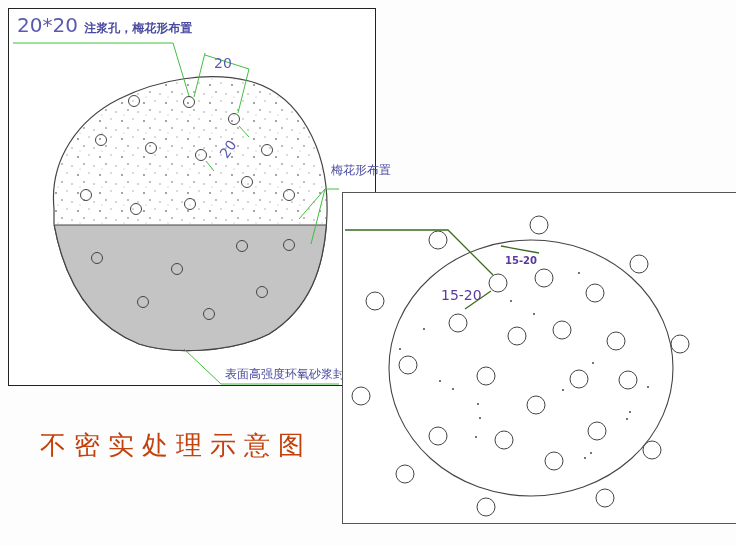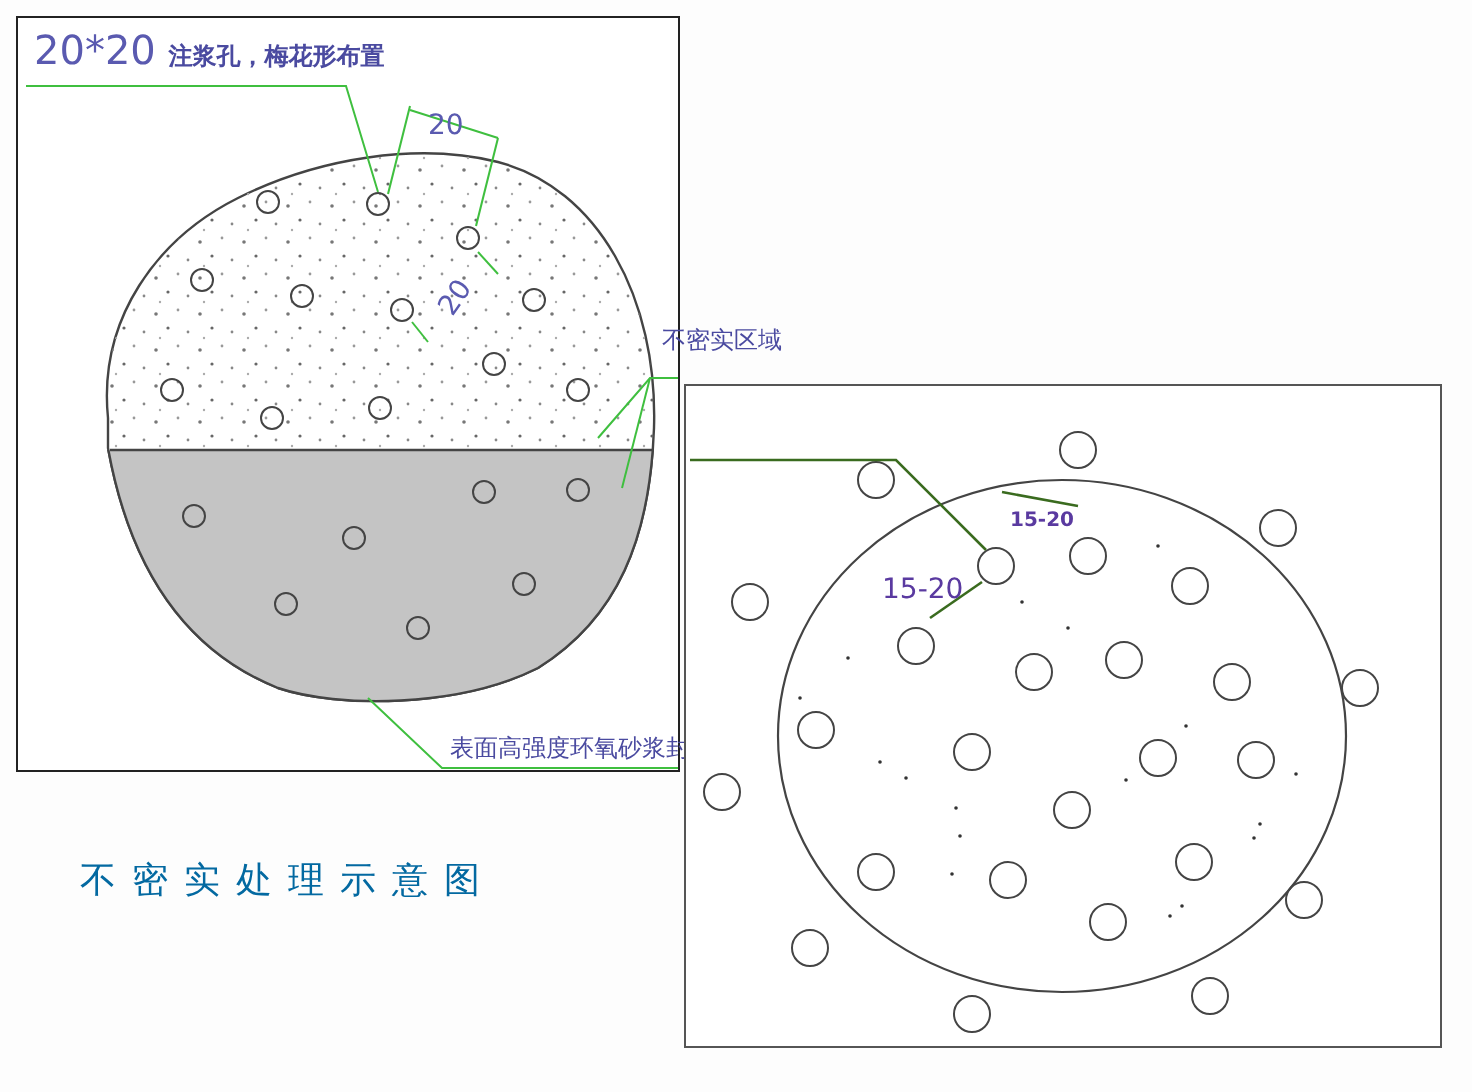--- a/index.html
+++ b/index.html
@@ -1,28 +1,28 @@
 <!DOCTYPE html>
 <html><head>
 <meta charset="utf-8">
 <style>
   html, body { margin:0; padding:0; background:#fdfdfd; }
   body { width:736px; height:546px; position:relative; overflow:hidden; font-family:"DejaVu Sans", sans-serif; }
-  .panel { position:absolute; background:#fff; }
+  .panel { position:absolute; background:#fff;padding-left:36px; }
   #left-panel { left:8px; top:8px; width:330px; height:376px; border:1.5px solid #222; }
   #right-panel { left:342px; top:192px; width:377px; height:330px; border:1.5px solid #555; }
   svg { position:absolute; left:0; top:0; }
   .lbl { position:absolute; white-space:nowrap; }
   #title-left { left:8px; top:4px; color:#5a5ab0; font-size:20px; }
   #title-left .cn { font-size:12px; font-weight:bold; color:#4a4aa0; }
   #label-zone { left:322px; top:153px; color:#4a4aa0; font-size:12px; }
   #label-seal { left:216px; top:357px; color:#4a4aa0; font-size:12px; }
   #right-title { left:3px; top:2px; color:#3a2f9a; font-size:11px; font-weight:bold; line-height:14px; }
   .dim { color:#5a5ab0; font-size:14px; }
-  #caption { position:absolute; left:40px; top:428px; font-size:18px; letter-spacing:8px; color:#0369a1; font-family:"DejaVu Sans", sans-serif; }
+  #caption { position:absolute; left:40px; top:428px; font-size:26px; letter-spacing:8px; color:#c2410c; font-family:"DejaVu Sans", sans-serif; }
 </style>
 </head>
 <body>
 
 <div id="left-panel" class="panel">
   <svg width="330" height="376">
     <defs>
       <clipPath id="topclip">
           <rect x="0" y="0" width="330" height="216"></rect>
         </clipPath>
@@ -83,21 +83,21 @@
       <line x1="316" y1="180" x2="302" y2="235"></line>
       <polyline points="330,375 212,375 175,340"></polyline>
     </g>
   </svg>
   <div id="title-left" class="lbl">
     <span>20*20</span>
     <span class="cn">注浆孔，梅花形布置</span>
   </div>
   <div class="lbl dim" style="left:205px;top:46px;">20</div>
   <div class="lbl dim" style="left:210px;top:132px;transform:rotate(-55deg);">20</div>
-  <div id="label-zone" class="lbl">不密实区域</div>
+  <div id="label-zone" class="lbl">梅花形布置</div>
   <div id="label-seal" class="lbl">表面高强度环氧砂浆封闭</div>
 </div>
 
 <div id="right-panel" class="panel">
   <svg width="377" height="330">
     <ellipse cx="188" cy="175" rx="142" ry="128" fill="none" stroke="#444" stroke-width="1.1"></ellipse>
     <g fill="none" stroke="#444" stroke-width="1">
       <circle cx="196" cy="32" r="9"></circle>
         <circle cx="95" cy="47" r="9"></circle>
         <circle cx="296" cy="71" r="9"></circle>

